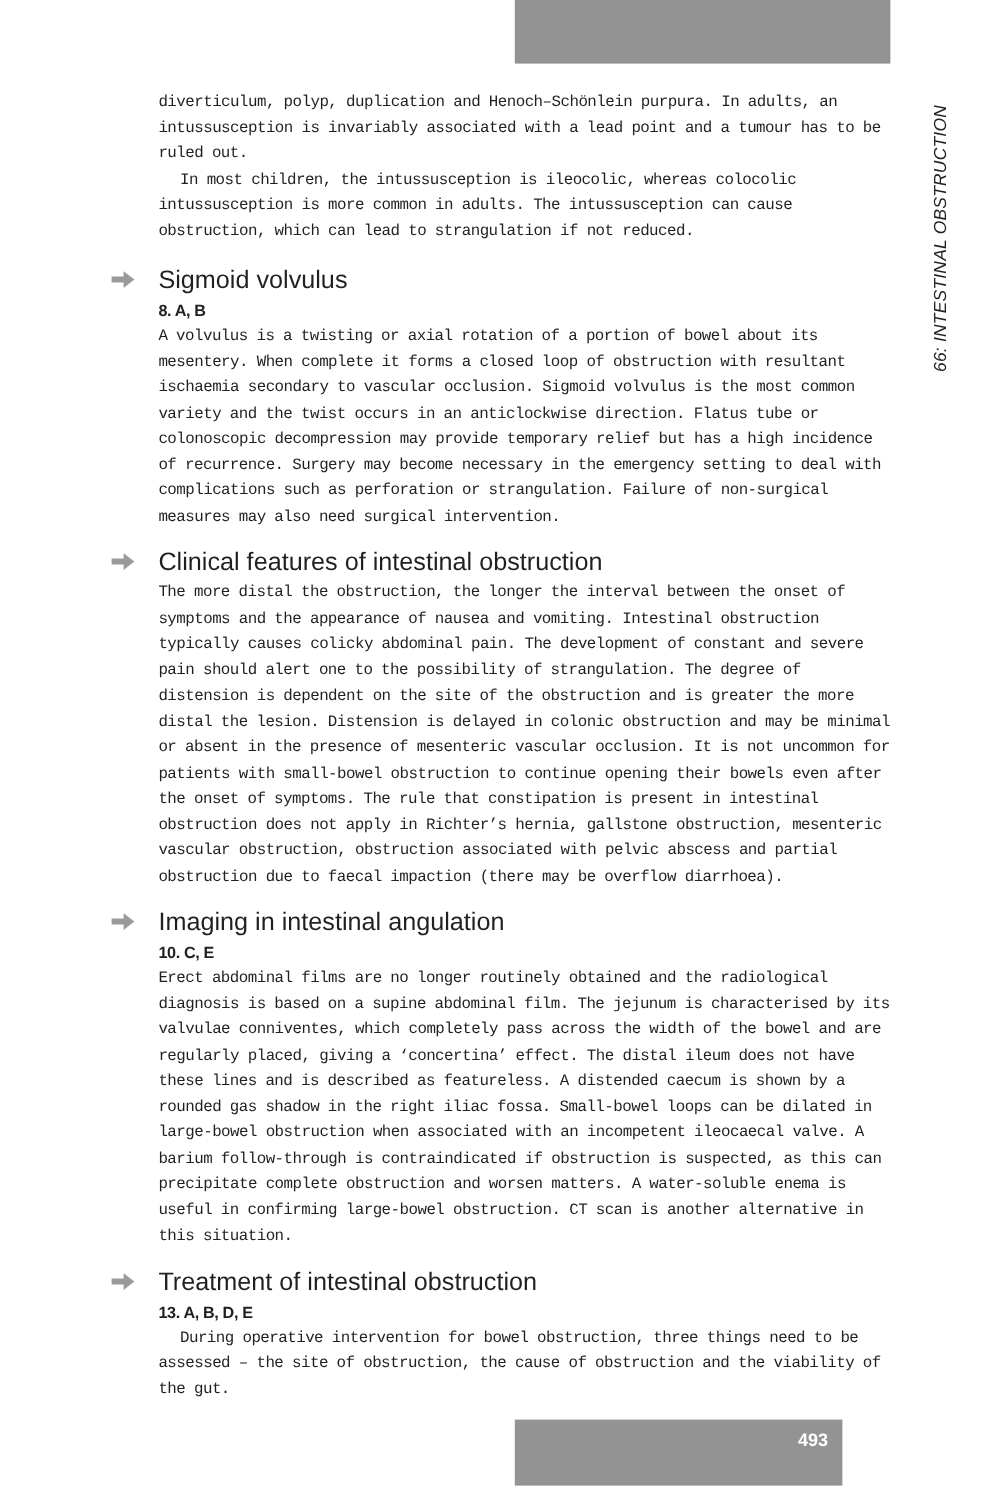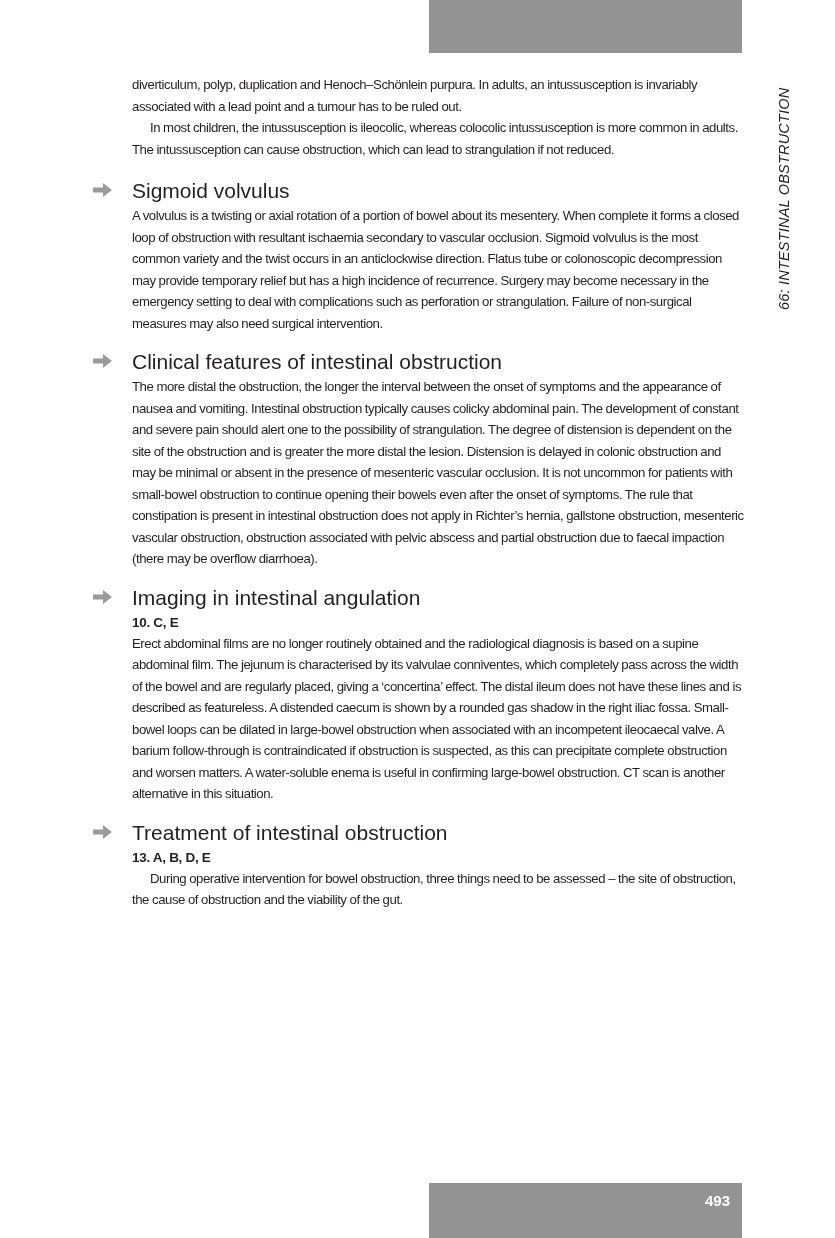--- a/index.html
+++ b/index.html
@@ -6,21 +6,21 @@
   body {
     width: 835px; height: 1238px; position: relative; overflow: hidden;
     font-family: "Liberation Sans Narrow", "Liberation Sans", sans-serif;
     color: #231f20;
   }
   .top-tab {
     position: absolute; left: 429px; top: 0; width: 313px; height: 53px;
     background: #939393;
   }
   .bottom-tab {
-    position: absolute; left: 429px; top: 1183px; width: 313px; height: 55px;
+    position: absolute; left: 429px; top: 1183px; width: 273px; height: 55px;
     background: #939393;
   }
   .page-number {
     position: absolute; right: 12px; top: 9px;
     color: #ffffff; font-weight: bold; font-size: 15px;
     font-family: "Liberation Sans", sans-serif;
   }
   .side-title {
     position: absolute; left: 776px; top: 310px;
     transform-origin: 0 0; transform: rotate(-90deg);
@@ -29,21 +29,21 @@
     font-family: "Liberation Sans", sans-serif;
   }
   .content {
     position: absolute; left: 132px; top: 74px; width: 612px;
     font-size: 14.2px; line-height: 21.5px;
     transform-origin: 0 0;
   }
   .para { margin: 0; text-align: left; }
   .indent { text-indent: 18px; }
   .body-text {
-    font-family: Liberation Sans, sans-serif;
+    font-family: Liberation Mono, monospace;
     font-size: 13.2px; letter-spacing: -0.45px; word-spacing: -0.2px;
   }
   .section { position: relative; margin-top: 14px; }
   .section-head {
     font-family: Liberation Sans, sans-serif;
     font-size: 21px; line-height: 28px; font-weight: normal;
     color: #231f20; margin: 0;
   }
   .arrow {
     position: absolute; left: -40px; top: 3px; width: 22px; height: 20px;
@@ -64,20 +64,21 @@
 
 <div class="content">
   <p class="para body-text">diverticulum, polyp, duplication and Henoch–Schönlein purpura. In adults, an intussusception is invariably associated with a lead point and a tumour has to be ruled out.</p>
   <p class="para body-text indent">In most children, the intussusception is ileocolic, whereas colocolic intussusception is more common in adults. The intussusception can cause obstruction, which can lead to strangulation if not reduced.</p>
 
   <div class="section" style="margin-top:17px;">
     <svg class="arrow" viewBox="0 0 22 20">
         <path d="M1 7.5 H11 V3 L20 10 L11 17 V12.5 H1 Z" fill="#9a9a9a"></path>
       </svg>
     <h2 class="section-head">Sigmoid volvulus</h2>
+    <p class="answer">8. A, B</p>
     <p class="para body-text">A volvulus is a twisting or axial rotation of a portion of bowel about its mesentery. When complete it forms a closed loop of obstruction with resultant ischaemia secondary to vascular occlusion. Sigmoid volvulus is the most common variety and the twist occurs in an anticlockwise direction. Flatus tube or colonoscopic decompression may provide temporary relief but has a high incidence of recurrence. Surgery may become necessary in the emergency setting to deal with complications such as perforation or strangulation. Failure of non-surgical measures may also need surgical intervention.</p>
   </div>
 
   <div class="section">
     <svg class="arrow" viewBox="0 0 22 20">
         <path d="M1 7.5 H11 V3 L20 10 L11 17 V12.5 H1 Z" fill="#9a9a9a"></path>
       </svg>
     <h2 class="section-head">Clinical features of intestinal obstruction</h2>
     <p class="para body-text">The more distal the obstruction, the longer the interval between the onset of symptoms and the appearance of nausea and vomiting. Intestinal obstruction typically causes colicky abdominal pain. The development of constant and severe pain should alert one to the possibility of strangulation. The degree of distension is dependent on the site of the obstruction and is greater the more distal the lesion. Distension is delayed in colonic obstruction and may be minimal or absent in the presence of mesenteric vascular occlusion. It is not uncommon for patients with small-bowel obstruction to continue opening their bowels even after the onset of symptoms. The rule that constipation is present in intestinal obstruction does not apply in Richter’s hernia, gallstone obstruction, mesenteric vascular obstruction, obstruction associated with pelvic abscess and partial obstruction due to faecal impaction (there may be overflow diarrhoea).</p>
   </div>

